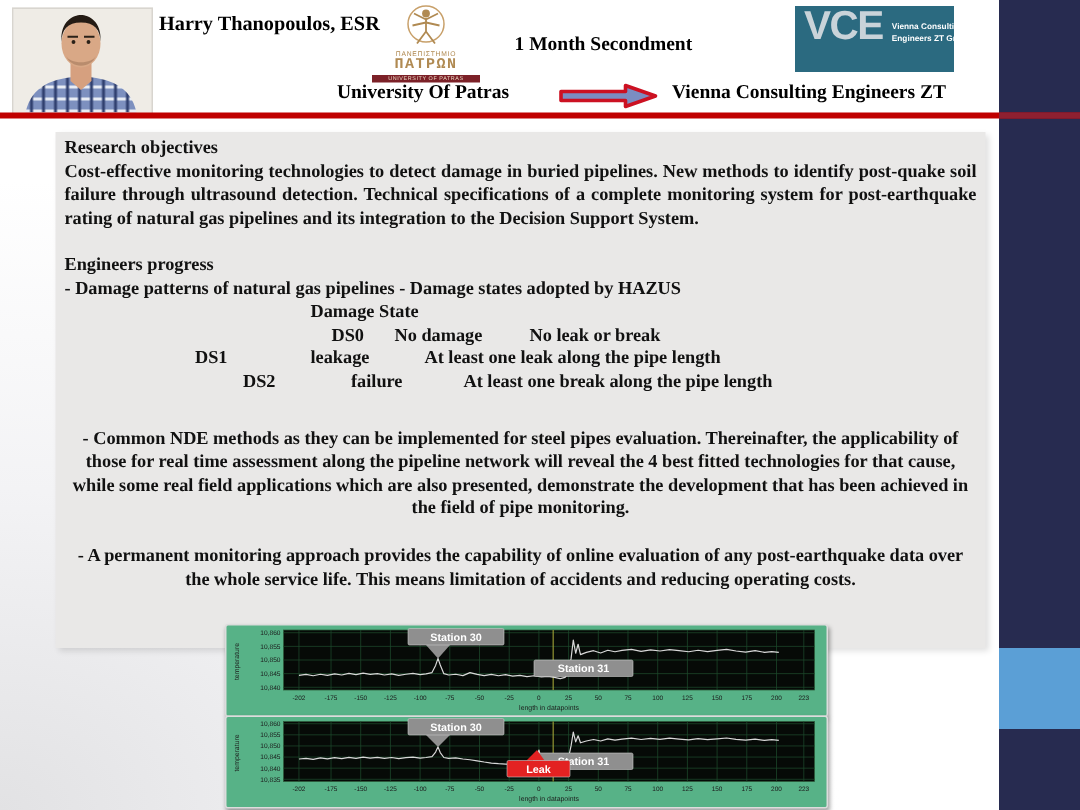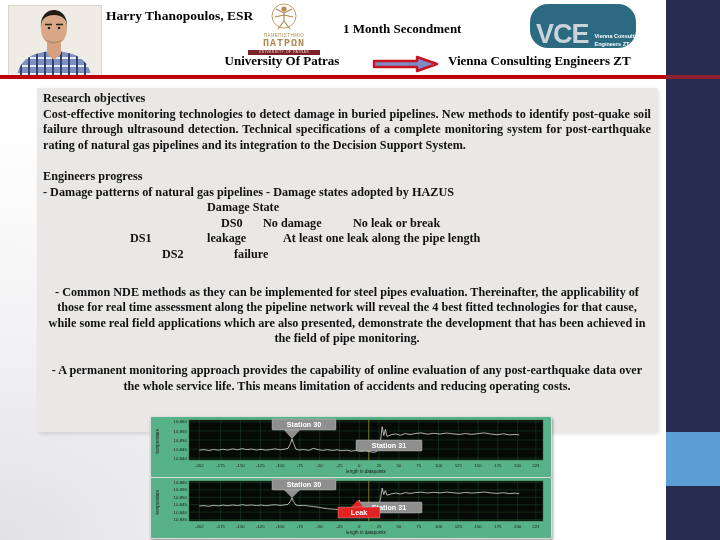--- a/index.html
+++ b/index.html
@@ -12,21 +12,21 @@
   
   .photo{position:absolute;left:8px;top:5px;width:92px;height:71px;background:#efece6;border:1px solid #d8d5cf;}
   .researcher-name{position:absolute;left:106px;top:8px;font-size:13.5px;font-weight:bold;color:#000;}
   .secondment{position:absolute;left:343px;top:21px;font-size:13px;font-weight:bold;color:#000;}
   .uop-logo{position:absolute;left:248px;top:1px;width:72px;text-align:center;line-height:1;}
   .uop-emblem{display:block;margin:0 auto;}
   .uop-l1{font-family:"Liberation Sans",sans-serif;font-size:4.5px;color:#b08a52;letter-spacing:.5px;margin-top:1px;}
   .uop-l2{font-family:Liberation Mono, monospace;font-size:10px;font-weight:bold;color:#b08a52;letter-spacing:1px;}
   .uop-band{background:#7c2128;color:#e9d8c2;font-family:"Liberation Sans",sans-serif;font-size:3.6px;letter-spacing:.4px;padding:1px 2px;margin-top:1px;}
   .from-label{position:absolute;left:202px;top:53px;width:160px;text-align:center;font-size:13px;font-weight:bold;color:#000;}
-  .vce-logo{position:absolute;left:530px;top:4px;width:106px;height:44px;background:#2b6a80;display:flex;align-items:flex-end;padding:0 6px;box-sizing:border-box;border-radius:18px;}
+  .vce-logo{position:absolute;left:530px;top:4px;width:106px;height:44px;background:#2b6a80;display:flex;align-items:flex-start;padding:0 6px;box-sizing:border-box;}
   .vce-acro{font-family:"Liberation Sans",sans-serif;font-size:27px;font-weight:bold;color:#c9d3d9;letter-spacing:-1px;line-height:1;}
   .vce-lines{margin-left:6px;margin-top:10px;display:flex;flex-direction:column;}
   .vce-lines span{font-family:"Liberation Sans",sans-serif;font-size:5.5px;font-weight:bold;color:#ffffff;line-height:1.5;white-space:nowrap;}
   .arrow-svg{position:absolute;left:372px;top:55px;}
   .to-label{position:absolute;left:448px;top:53px;font-size:13px;font-weight:bold;color:#000;white-space:nowrap;}
   .red-line{position:absolute;left:0;top:75px;width:720px;height:4px;background:#c00000;}
   .red-line-dark{position:absolute;right:0;top:0;width:54px;height:4px;background:#8e2030;}
   
   .content-box{position:absolute;left:37px;top:88px;width:620px;height:344px;background:#e9e8e7;
     box-shadow:2px 2px 4px rgba(0,0,0,.12);padding:3px 6px;box-sizing:border-box;z-index:1;
@@ -130,20 +130,21 @@
           <span style="left: 310px;">No leak or break</span>
         </div>
         <div class="trow">
           <span style="left: 87px;">DS1</span>
           <span style="left: 164px;">leakage</span>
           <span style="left: 240px;">At least one leak along the pipe length</span>
         </div>
         <div class="trow">
           <span style="left: 119px;">DS2</span>
           <span style="left: 191px;">failure</span>
+          <span style="left: 266px;">At least one break along the pipe length</span>
         </div>
       </div>
     <div class="gap1"></div>
     <p class="center">- Common NDE methods as they can be implemented for steel pipes evaluation. Thereinafter, the applicability of those for real time assessment along the pipeline network will reveal the 4 best fitted technologies for that cause, while some real field applications which are also presented, demonstrate the development that has been achieved in the field of pipe monitoring.</p>
     <div class="gap2"></div>
     <p class="center">- A permanent monitoring approach provides the capability of online evaluation of any post-earthquake data over the whole service life. This means limitation of accidents and reducing operating costs.</p>
   </main>
 
   <div class="chart" id="chart-0"><svg width="398" height="58" viewBox="0 0 398 58" font-family="Liberation Sans, sans-serif">
         <rect x="38" y="3" width="354" height="40" fill="#060a07" stroke="#2c5a3a" stroke-width="0.5"></rect>

